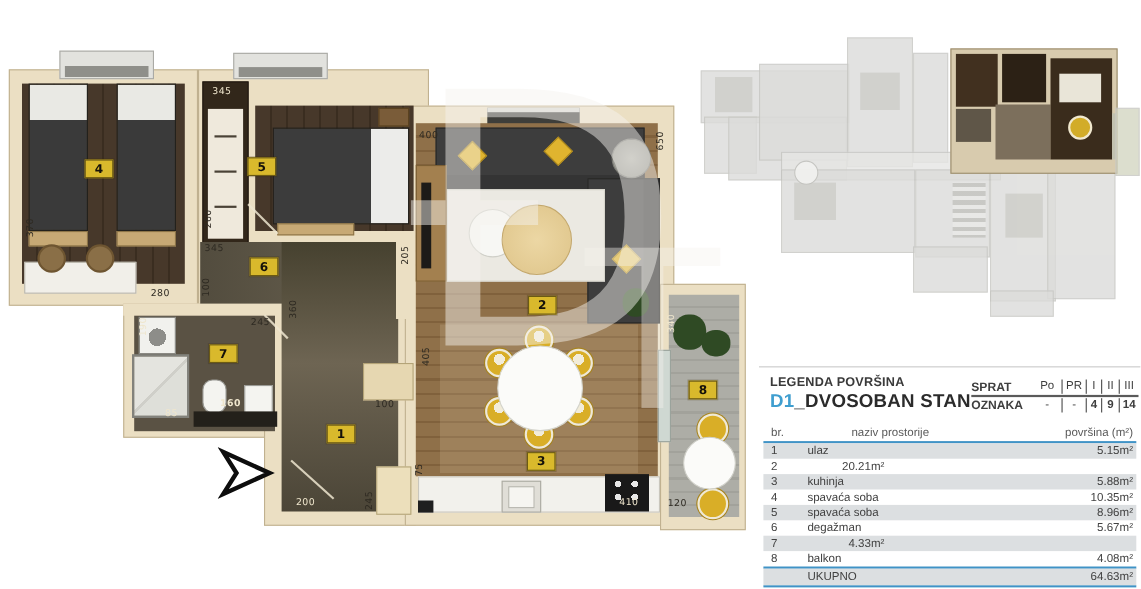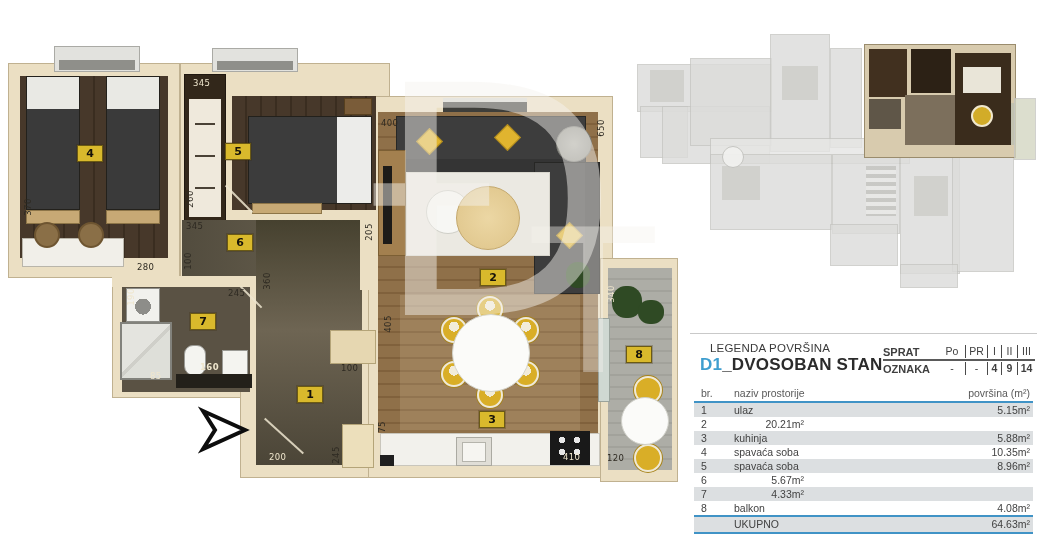--- a/index.html
+++ b/index.html
@@ -26,33 +26,33 @@
          background:radial-gradient(circle at 50% 35%,#f2ecd9 0 5px,#d9ae27 5px);
          border:2px solid #efe9d6;box-shadow:0 0 0 1px #a8841c;box-sizing:border-box;z-index:12;}
   .plant{position:absolute;border-radius:46%;
          background:radial-gradient(circle at 42% 42%,#55774ا 0,#4e7040 30%,#28421f 75%);
          background-color:#2f4a24;z-index:12;}
   
   .ovb{position:absolute;background:#dcdcda;border:1px solid #c6c6c2;opacity:.8;box-sizing:border-box;}
   .ovr{position:absolute;background:#cfcfcb;opacity:.9;}
   
   #legend{position:absolute;left:690px;top:333px;width:347px;height:202px;border-top:1px solid #c9c9c9;}
-  .lg-title{position:absolute;left:20px;top:8px;font-size:11.5px;font-weight:normal;color:#3a3a3a;letter-spacing:.2px;text-align:right;}
+  .lg-title{position:absolute;left:10px;top:8px;font-size:11.5px;font-weight:bold;color:#3a3a3a;letter-spacing:.2px;text-align:right;}
   .lg-unit{position:absolute;left:10px;top:21px;font-size:17px;font-weight:bold;color:#2b2b2b;letter-spacing:.2px;}
   .lg-unit .code{color:#3f9ecf;}
   #ftable{position:absolute;left:193px;top:10px;width:152px;font-family:"Liberation Sans",sans-serif;}
   .ftr{display:flex;height:15px;align-items:center;}
   .ftr.head{border-bottom:2px solid #5a5a5a;}
   .ftl{width:56px;font-size:11px;font-weight:bold;color:#3f3f3f;}
   .ftc{font-size:10.5px;color:#3f3f3f;text-align:center;box-sizing:border-box;height:13px;line-height:13px;}
   .ftc+.ftc{border-left:1.5px solid #4a4a4a;}
   .ftc.b{font-weight:bold;}
   .c1{width:26px}.c2{width:22px}.c3{width:14px}.c4{width:16px}.c5{width:18px}
   #atable{position:absolute;left:4px;top:53px;width:339px;}
-  .ath{display:flex;height:14px;font-size:10.5px;color:#5a5a5a;}
+  .ath{display:flex;height:14px;font-size:10.5px;color:#5a5a5a;gap:40px;}
   .atbody{border-top:2px solid #4093c6;}
   .atr{display:flex;height:14px;line-height:14px;font-size:10.5px;color:#424242;}
   .atr.sh{background:#dcdfe1;}
   .at-br{width:40px;padding-left:7px;box-sizing:border-box;}
   .at-name{flex:1;}
   .at-area{width:70px;text-align:right;padding-right:3px;}
   .attotal{border-top:2px solid #4093c6;border-bottom:2px solid #4093c6;}
   .attotal .atr{height:15px;line-height:15px;background:#dcdfe1;}
 </style>
 </head>
@@ -280,20 +280,21 @@
           <div class="at-name">spavaća soba</div>
           <div class="at-area">10.35m²</div>
         </div>
         <div class="atr sh">
           <div class="at-br">5</div>
           <div class="at-name">spavaća soba</div>
           <div class="at-area">8.96m²</div>
         </div>
         <div class="atr">
           <div class="at-br">6</div>
+          <div class="at-name">degažman</div>
           <div class="at-area">5.67m²</div>
         </div>
         <div class="atr sh">
           <div class="at-br">7</div>
           <div class="at-area">4.33m²</div>
         </div>
         <div class="atr">
           <div class="at-br">8</div>
           <div class="at-name">balkon</div>
           <div class="at-area">4.08m²</div>

